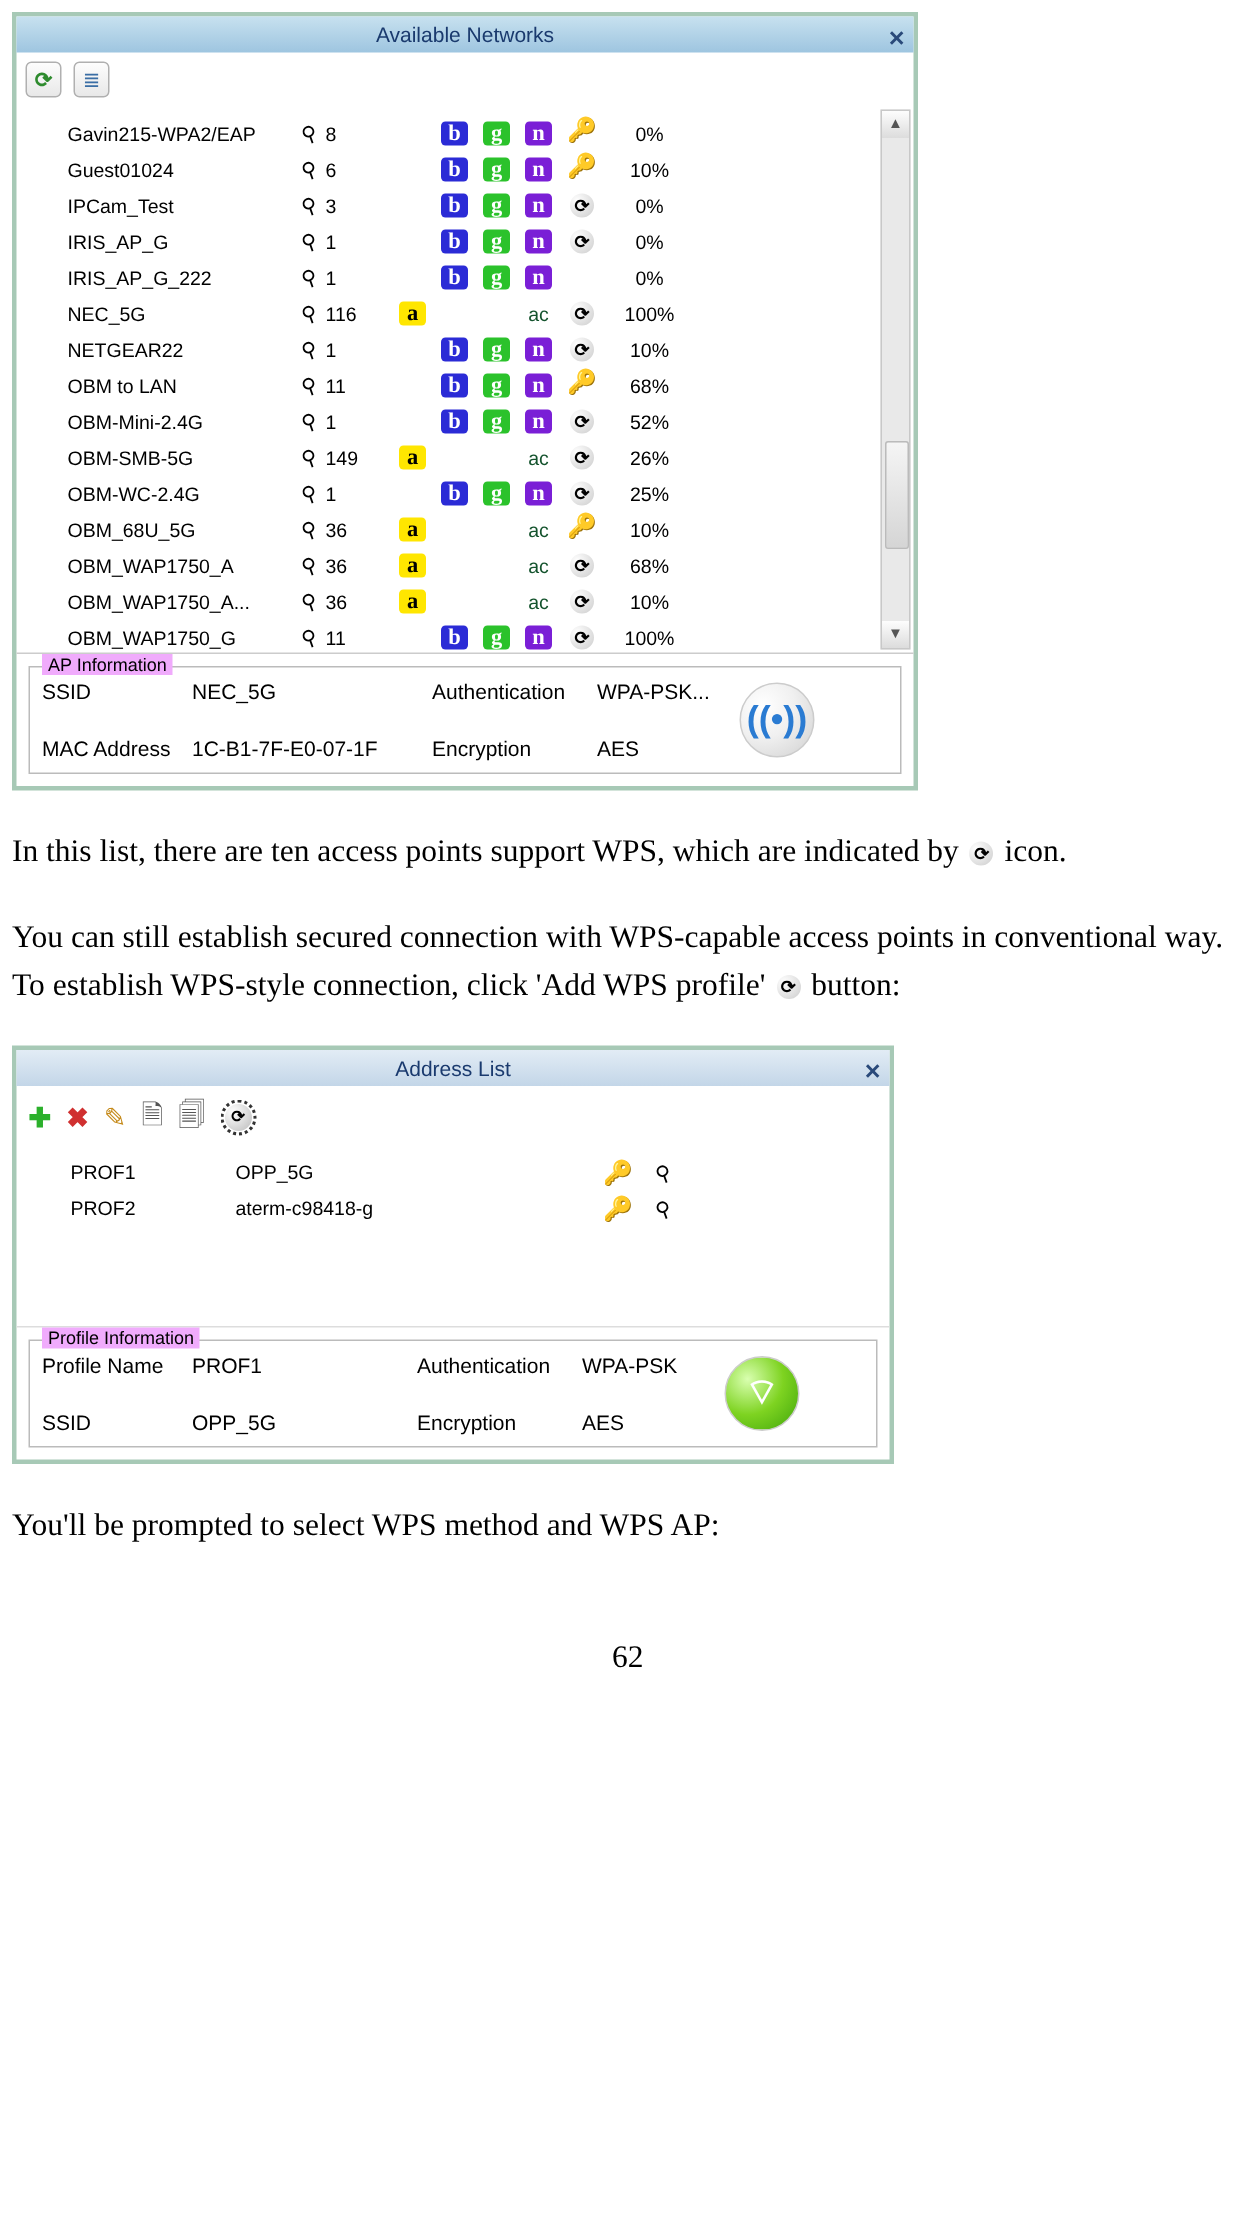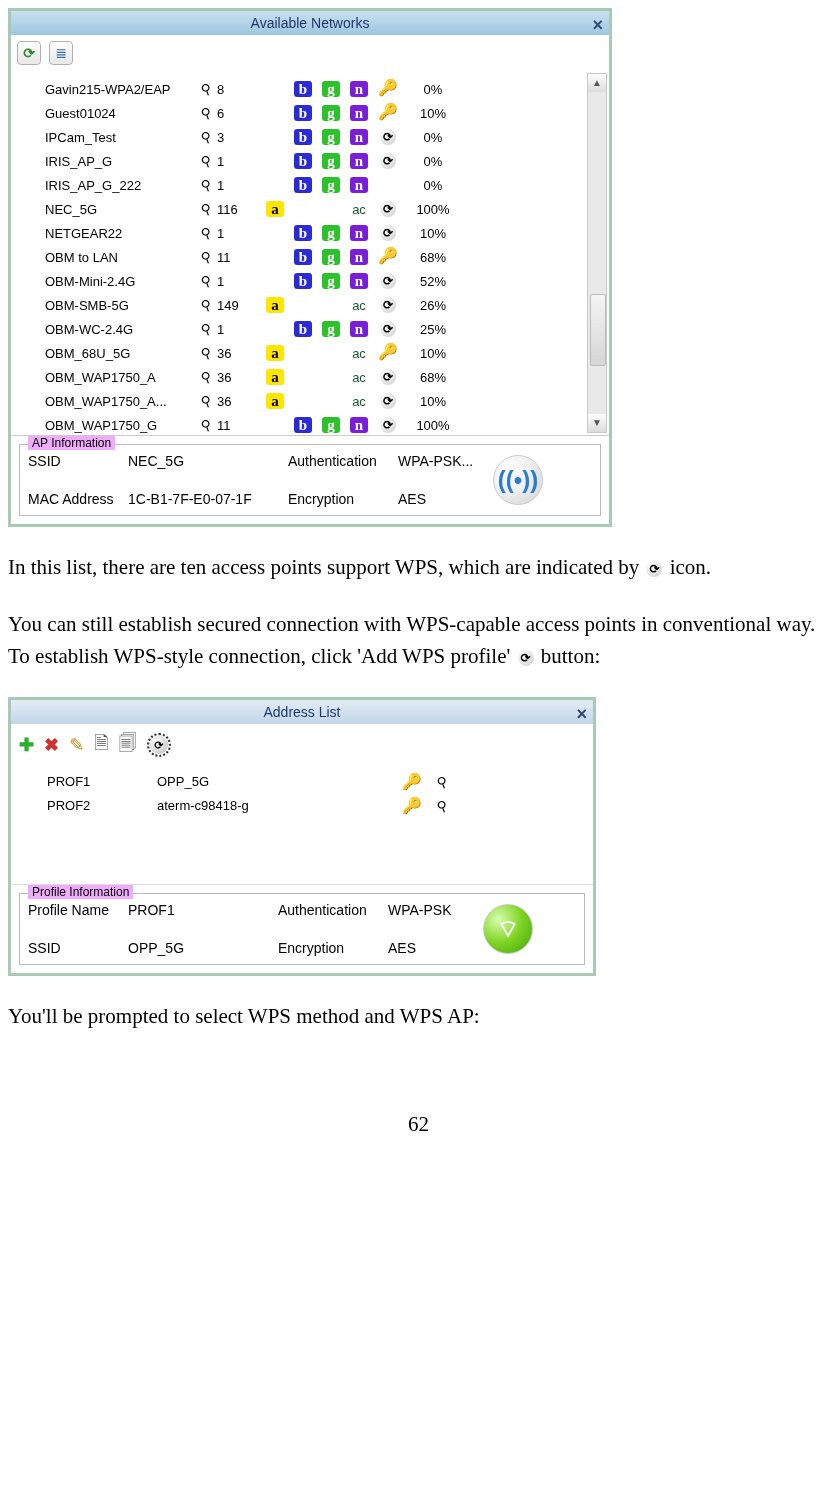--- a/index.html
+++ b/index.html
@@ -44,21 +44,21 @@
 .picon{width:30px;text-align:center}
 .toolbar2{display:flex;gap:10px;padding:6px 8px 2px 8px;align-items:center;font-size:18px}
 .t-add{color:#2bb02b;font-weight:bold;cursor:pointer}
 .t-del{color:#d03030;font-weight:bold;cursor:pointer}
 .t-edit{color:#c58a1a;cursor:pointer}
 .t-doc{color:#555;cursor:pointer}
 .t-dup{color:#555;cursor:pointer}
 .wps-circ{position:relative;display:inline-block;width:24px;height:24px}
 .wps-circ .outer{position:absolute;inset:0;border-radius:50%;border:2px dotted #333}
 .wps-circ .wps-b{position:absolute;inset:3px;border-radius:50%;background:radial-gradient(circle at 30% 30%,#fff,#bbb);font-size:11px;line-height:18px;text-align:center;font-weight:bold}
-.pagenum{text-align:center;font-family:"Times New Roman",serif;font-size:21px;margin-top:80px}
+.pagenum{text-align:center;font-family:"Times New Roman",serif;font-size:21px;margin-top:60px}
 </style>
 </head>
 <body>
 
 <div class="win win1">
   <div class="titlebar">
     <span>Available Networks</span>
     <span class="close-x">×</span>
   </div>
   <div class="toolbar">

